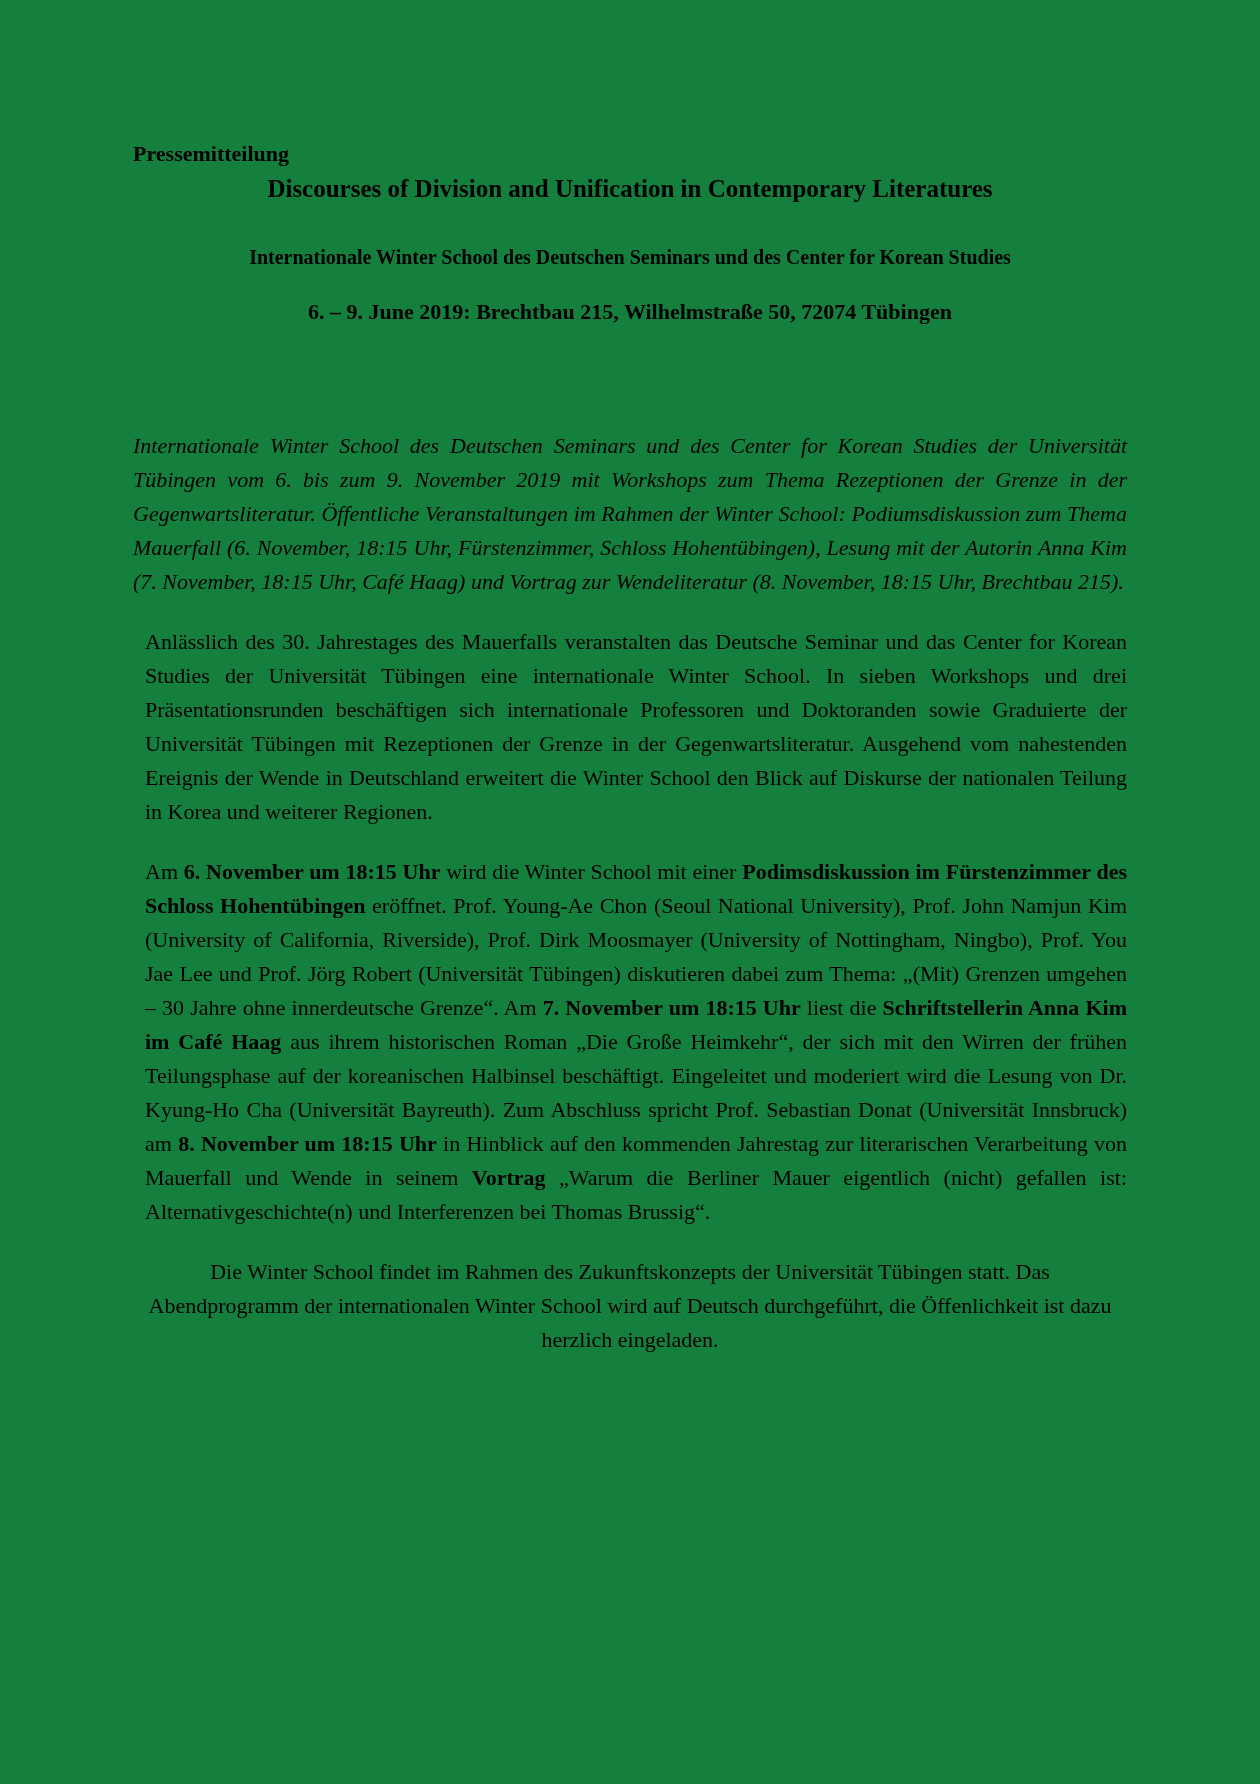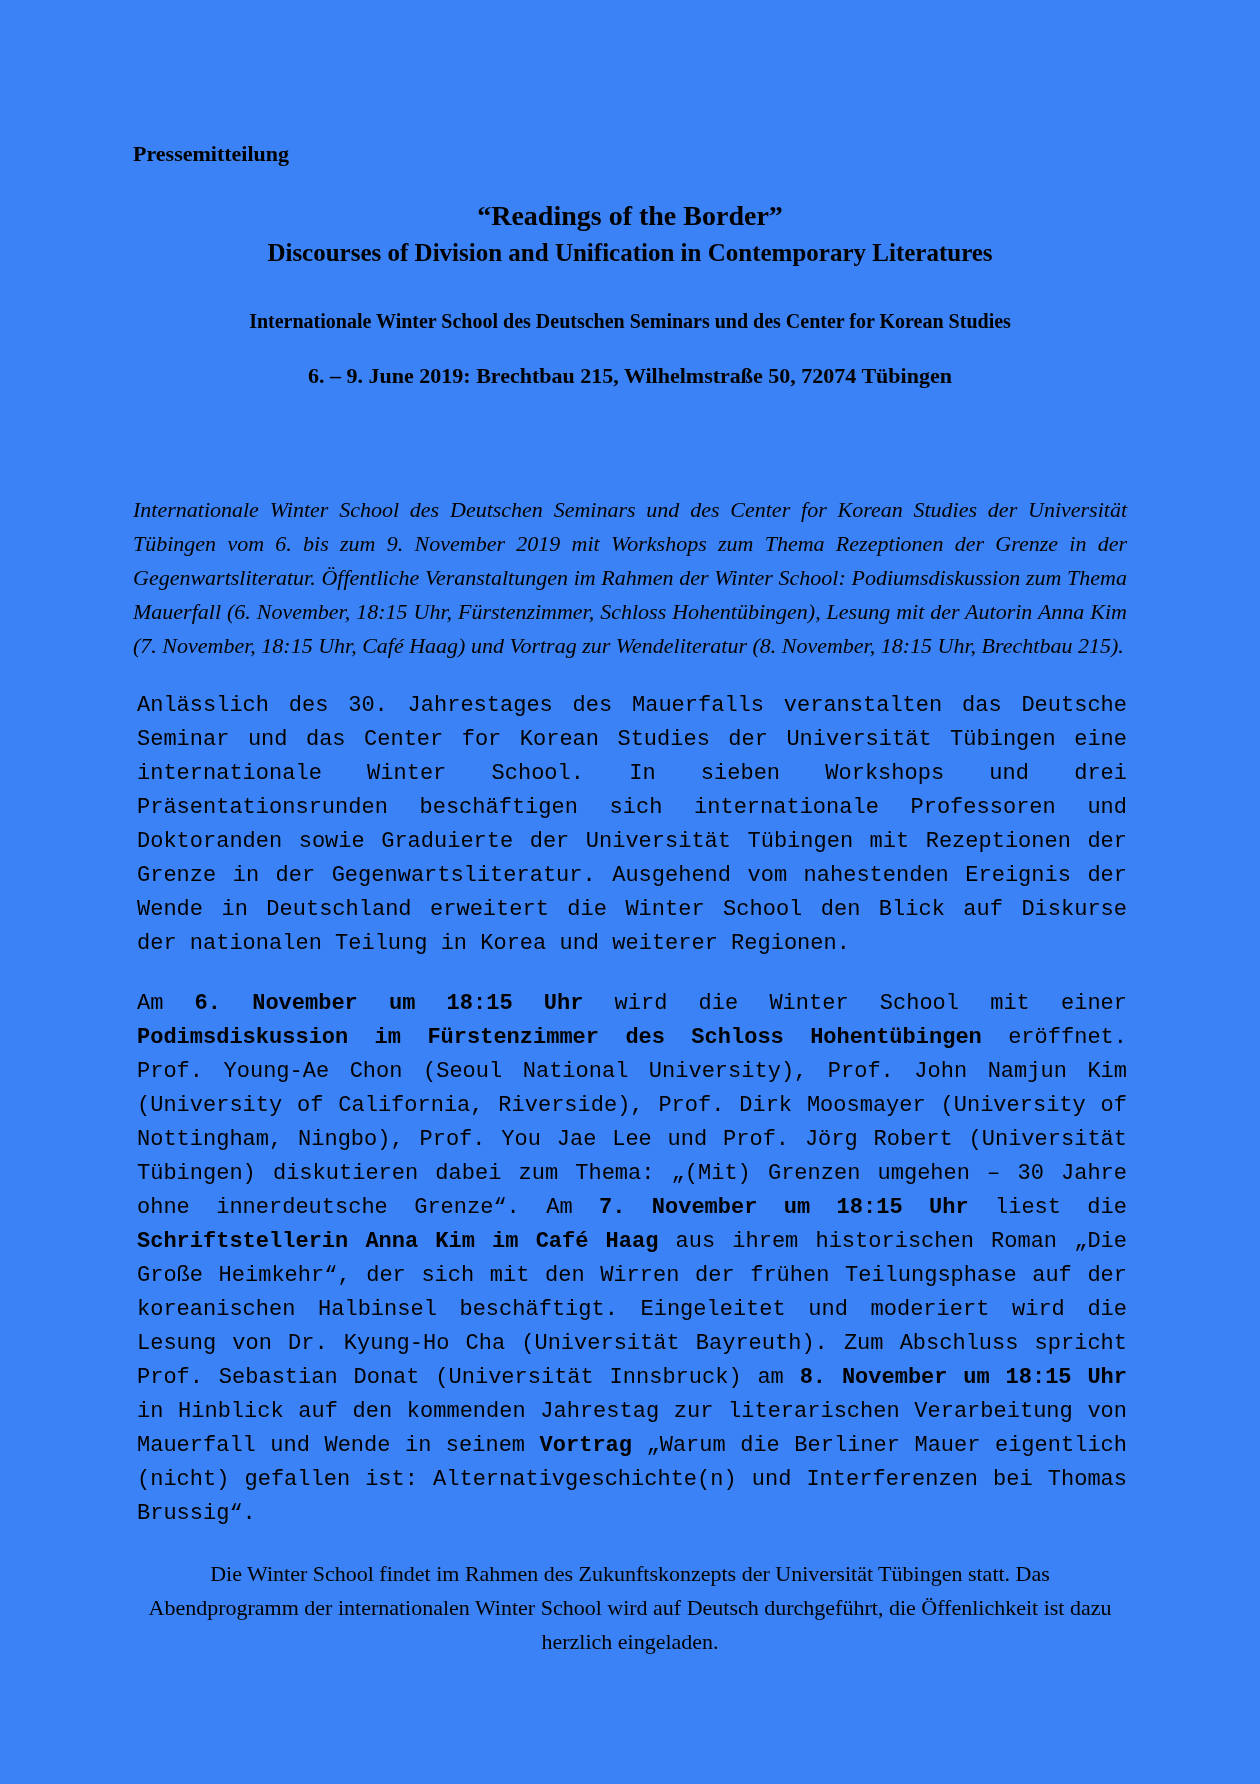--- a/index.html
+++ b/index.html
@@ -5,21 +5,21 @@
   html, body {
     margin: 0;
     padding: 0;
     background: #ffffff;
   }
   .page {
     position: relative;
     width: 1260px;
     min-height: 1784px;
     margin: 0 auto;
-    background: #3b82f6;
+    background: #15803d;
     color: #000000;
     box-sizing: border-box;
     padding: 137px 133px 60px 133px;
     font-family: "Liberation Serif", "DejaVu Serif", serif;
     font-size: 22px;
     line-height: 34px;
   }
   .kicker {
     font-weight: bold;
     font-size: 22px;
@@ -54,37 +54,35 @@
     text-align: center;
     margin: 26px 0 0 0;
   }
   .lead {
     font-style: italic;
     text-align: justify;
     margin: 102px 0 0 0;
   }
   .body-par {
     text-align: justify;
-    margin: 26px 0 0 4px;
-    font-family: Liberation Mono, monospace;
+    margin: 26px 0 0 12px;
   }
   .closing-par {
     text-align: center;
     margin: 26px 0 0 0;
   }
   b { font-weight: bold; }
 </style>
 </head>
 <body>
 
 <div class="page">
 
   <p class="kicker">Pressemitteilung</p>
 
-  <h1 class="title">“Readings of the Border”</h1>
 
   <h2 class="subtitle">Discourses of Division and Unification in Contemporary Literatures</h2>
 
   <p class="event-line">Internationale Winter School des Deutschen Seminars und des Center for Korean Studies</p>
 
   <p class="date-line">6. – 9. June 2019: Brechtbau 215, Wilhelmstraße 50, 72074 Tübingen</p>
 
   <p class="lead">Internationale Winter School des Deutschen Seminars und des Center for Korean Studies der Universität Tübingen vom 6. bis zum 9. November 2019 mit Workshops zum Thema Rezeptionen der Grenze in der Gegenwartsliteratur. Öffentliche Veranstaltungen im Rahmen der Winter School: Podiumsdiskussion zum Thema Mauerfall (6. November, 18:15 Uhr, Fürstenzimmer, Schloss Hohentübingen), Lesung mit der Autorin Anna Kim (7. November, 18:15 Uhr, Café Haag) und Vortrag zur Wendeliteratur (8. November, 18:15 Uhr, Brechtbau 215).</p>
 
   <p class="body-par">Anlässlich des 30. Jahrestages des Mauerfalls veranstalten das Deutsche Seminar und das Center for Korean Studies der Universität Tübingen eine internationale Winter School. In sieben Workshops und drei Präsentationsrunden beschäftigen sich internationale Professoren und Doktoranden sowie Graduierte der Universität Tübingen mit Rezeptionen der Grenze in der Gegenwartsliteratur. Ausgehend vom nahestenden Ereignis der Wende in Deutschland erweitert die Winter School den Blick auf Diskurse der nationalen Teilung in Korea und weiterer Regionen.</p>

